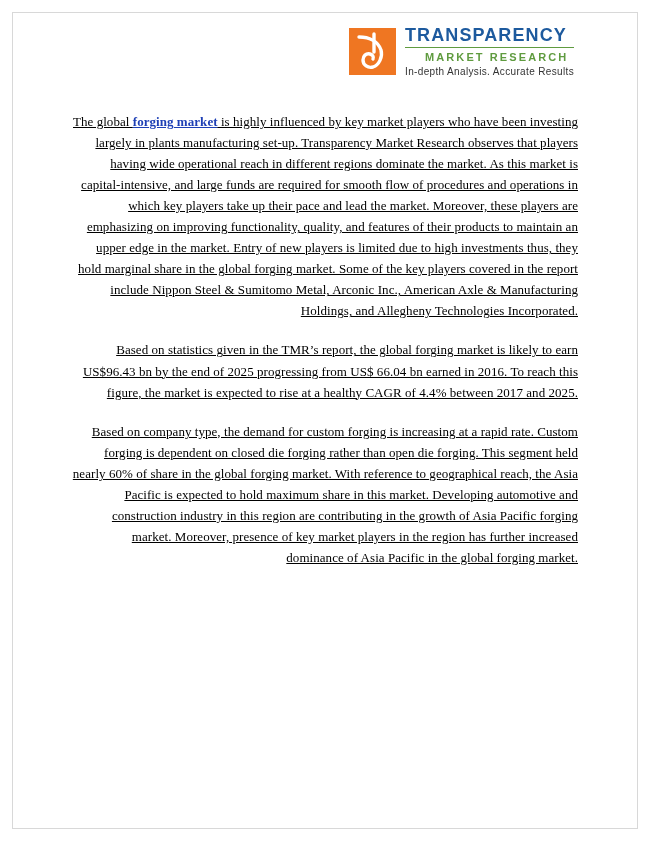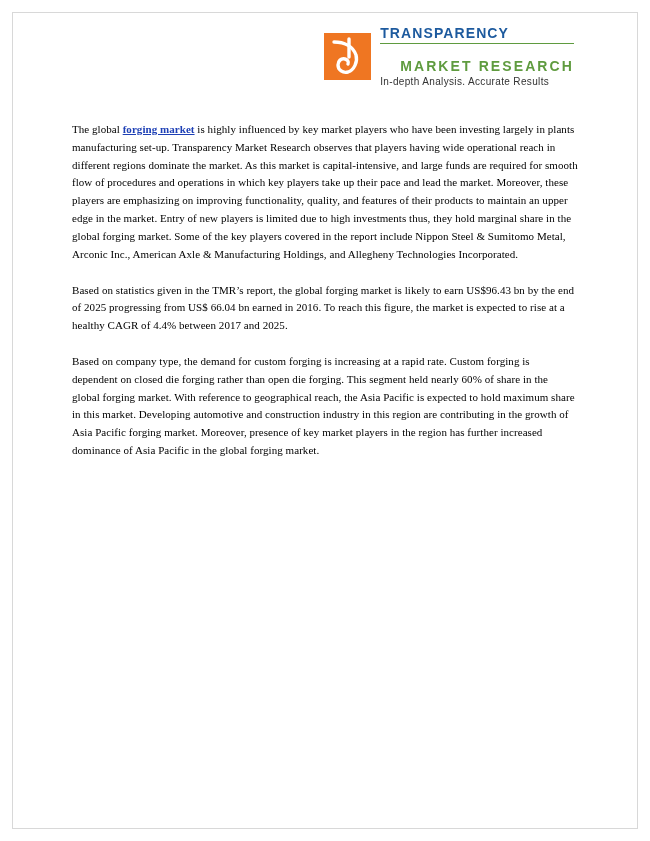--- a/index.html
+++ b/index.html
@@ -60,32 +60,32 @@
     width: 100%;
     height: 100%;
   }
   .logo-text {
     display: flex;
     flex-direction: column;
     line-height: 1;
   }
   .logo-line1 {
     font-family: "Liberation Sans", sans-serif;
-    font-size: 14px;
+    font-size: 18px;
     letter-spacing: 1.1px;
     color: #1d5a9e;
     font-weight: 700;
   }
   .logo-line2 {
     font-family: "Liberation Sans", sans-serif;
-    font-size: 14px;
+    font-size: 11px;
     letter-spacing: 2.1px;
     color: #5f9b3f;
     font-weight: 700;
-    margin-top: 12px;
+    margin-top: 1px;
     padding-left: 20px;
   }
   .logo-line3 {
     font-family: "Liberation Sans", sans-serif;
     font-size: 10px;
     letter-spacing: 0.35px;
     color: #333333;
     margin-top: 4px;
   }
   .logo-rule {
@@ -103,26 +103,27 @@
     color: #000000;
     line-height: 1.55;
     letter-spacing: 0.15px;
   }
 
   
   .body-block {
     margin-top: 34px;
   }
   p.para {
-    font-size: 11px;
+    font-size: 13px;
     color: #000000;
     line-height: 1.62;
     margin: 0 0 18px 0;
-    text-align: left;
+    text-align: right;
     letter-spacing: 0.05px;
+    text-decoration: underline;
   }
   a.inline-link {
     color: #1d3fb5;
     text-decoration: underline;
     font-weight: bold;
   }
 </style>
 </head>
 <body>
 

